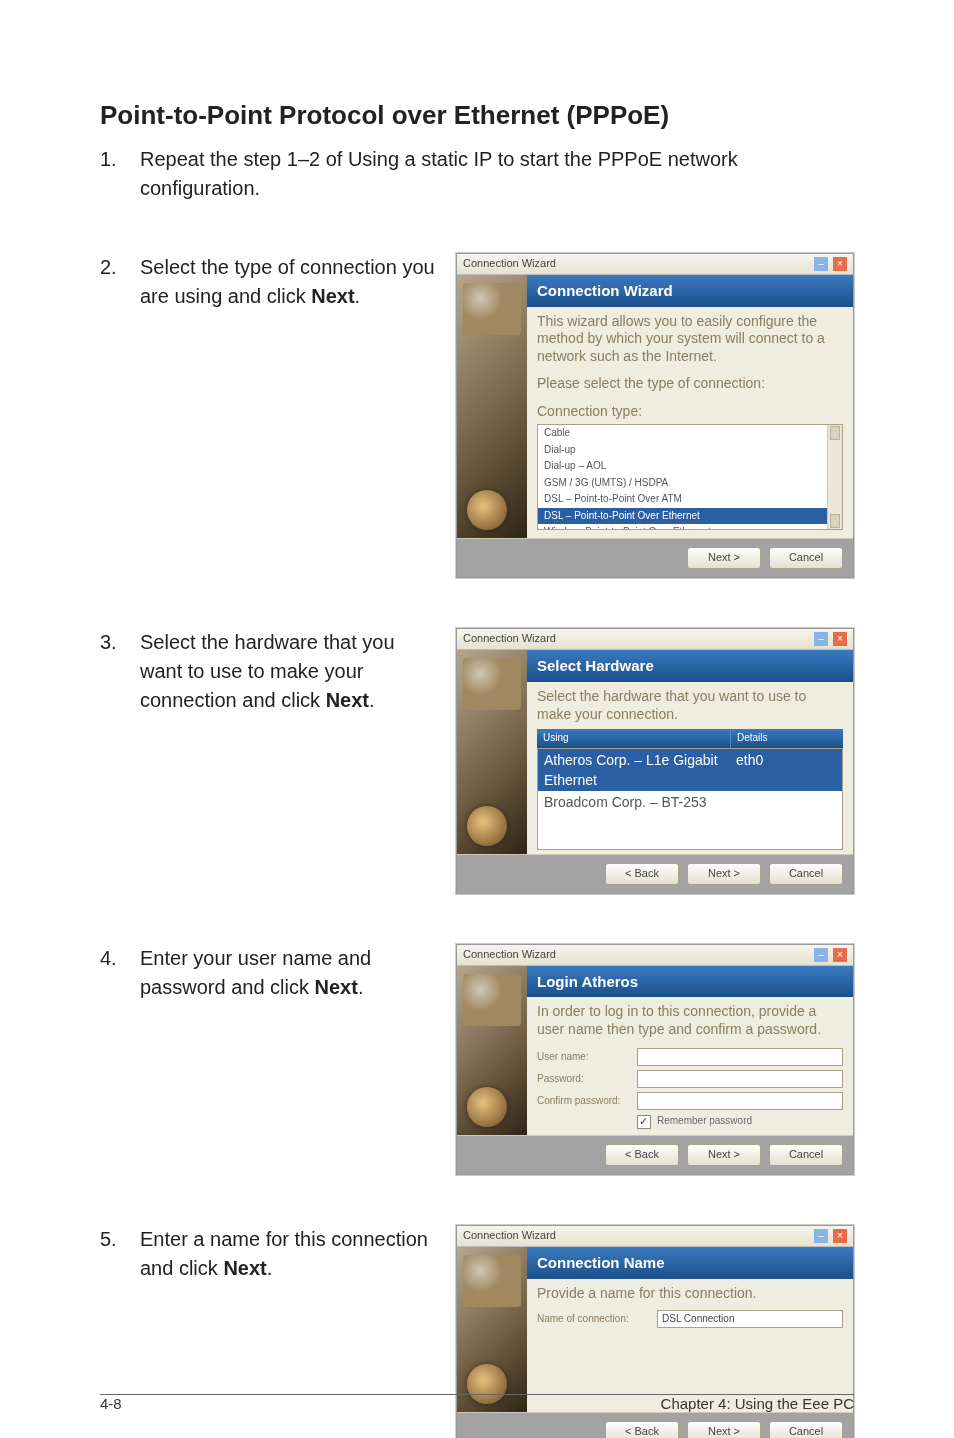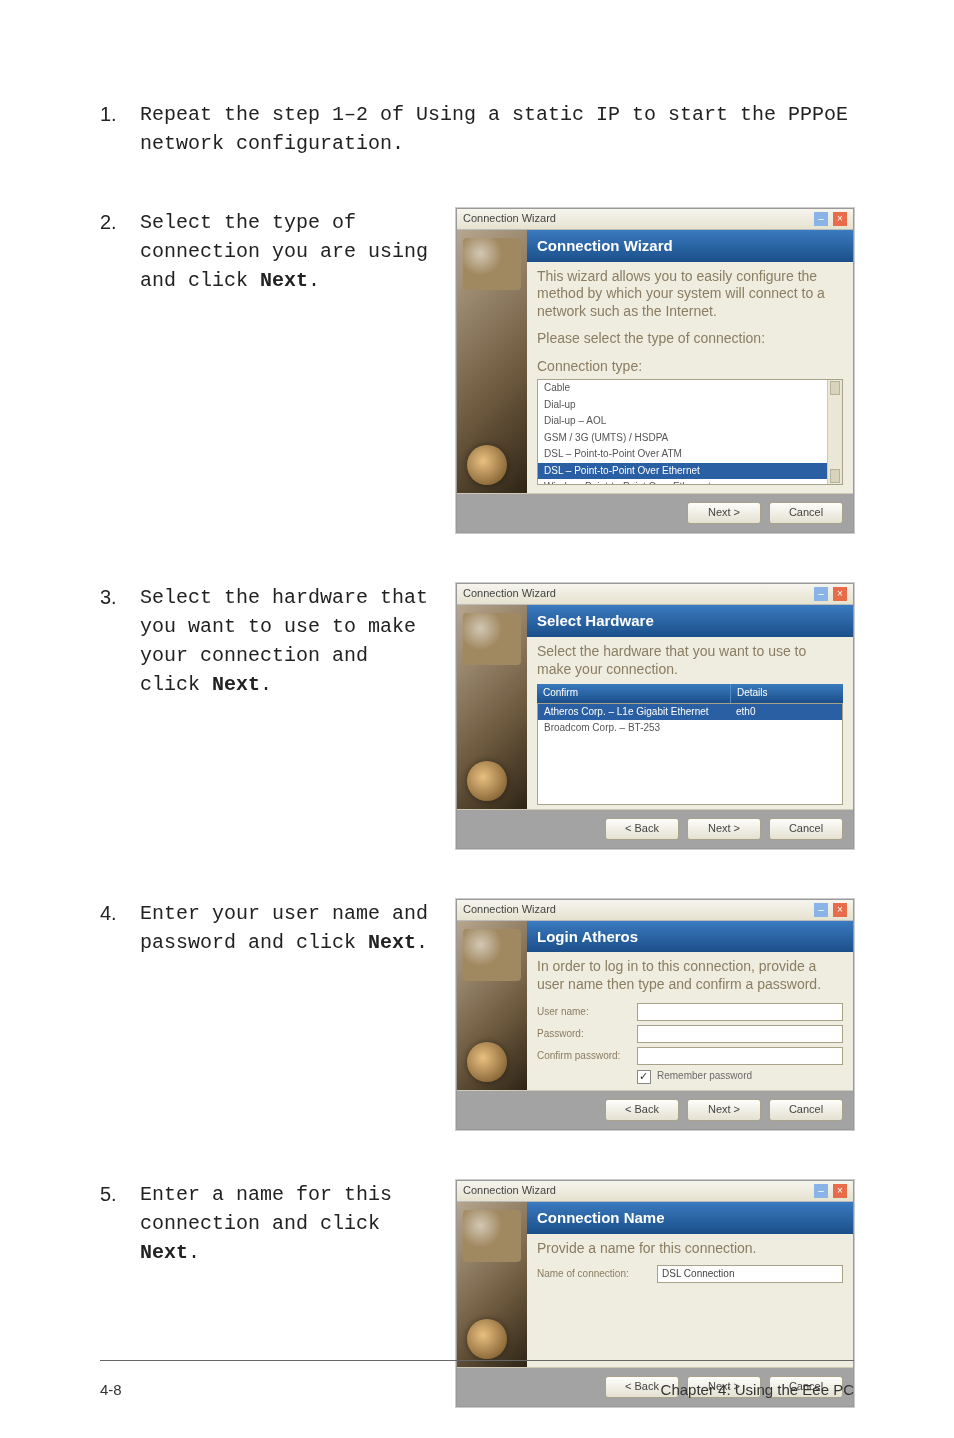--- a/index.html
+++ b/index.html
@@ -39,21 +39,20 @@
     flex: 0 0 40px;
   }
   ol.steps > li .step-body {
     flex: 1 1 auto;
     display: flex;
     align-items: flex-start;
     gap: 18px;
   }
   ol.steps > li .step-text {
     flex: 1 1 auto;
-    font-family: Liberation Mono, monospace;
   }
   .bold { font-weight: 700; }
 
   
   .shot {
     width: 396px;
     flex: 0 0 396px;
     border: 1px solid #999;
     background: #ece9d8;
     box-shadow: 0 0 0 1px #ccc;
@@ -189,21 +188,21 @@
     font-size:10px;
   }
   .hw-headers div{ padding:2px 6px; }
   .hw-headers .col1{ flex:1 1 auto; }
   .hw-headers .col2{ width:100px; flex:0 0 100px; border-left:1px solid #4f8fcf; }
   .hw-list{
     margin:0 10px 4px 10px;
     background:#fff;
     border:1px solid #a8a28b;
     height:100px;
-    font-size:10px;
+    font-size:14px;
     color:#555;
   }
   .hw-row{
     display:flex;
   }
   .hw-row div{ padding:1px 6px; }
   .hw-row .c1{ flex:1 1 auto; }
   .hw-row .c2{ width:100px; flex:0 0 100px; }
   .hw-row.sel{ background:#2a5fa3; color:#fff; }
 
@@ -248,32 +247,33 @@
     top:-2px; left:1px;
     font-size:11px;
     color:#333;
   }
 
   
   .page-footer{
     position:absolute;
     left:100px; right:100px; bottom:40px;
     border-top:1px solid #666;
-    padding-top:20px;
+    padding-top:0;
     display:flex;
     justify-content:space-between;
     font-size:15px;
     color:#333;
   }
 </style>
 </head>
 <body>
 
 <div class="page">
 
+  <h2 class="section-title">Point-to-Point Protocol over Ethernet (PPPoE)</h2>
 
   <ol class="steps">
 
     <li>
       <span class="num">1.</span>
       <div class="step-body">
         <div class="step-text">
           <span>Repeat the step 1–2 of Using a static IP to start the PPPoE network configuration.</span>
         </div>
       </div>
@@ -336,21 +336,21 @@
               <span class="tb-min">–</span>
               <span class="tb-close">×</span>
             </span>
           </div>
           <div class="content">
             <div class="side"></div>
             <div class="main">
               <div class="blueheader">Select Hardware</div>
               <div class="desc">Select the hardware that you want to use to make your connection.</div>
               <div class="hw-headers">
-                <div class="col1">Confirm</div>
+                <div class="col1">Using</div>
                 <div class="col2">Details</div>
               </div>
               <div class="hw-list">
                 <div class="hw-row sel">
                   <div class="c1">Atheros Corp. – L1e Gigabit Ethernet</div>
                   <div class="c2">eth0</div>
                 </div>
                 <div class="hw-row">
                   <div class="c1">Broadcom Corp. – BT-253</div>
                   <div class="c2"></div>

